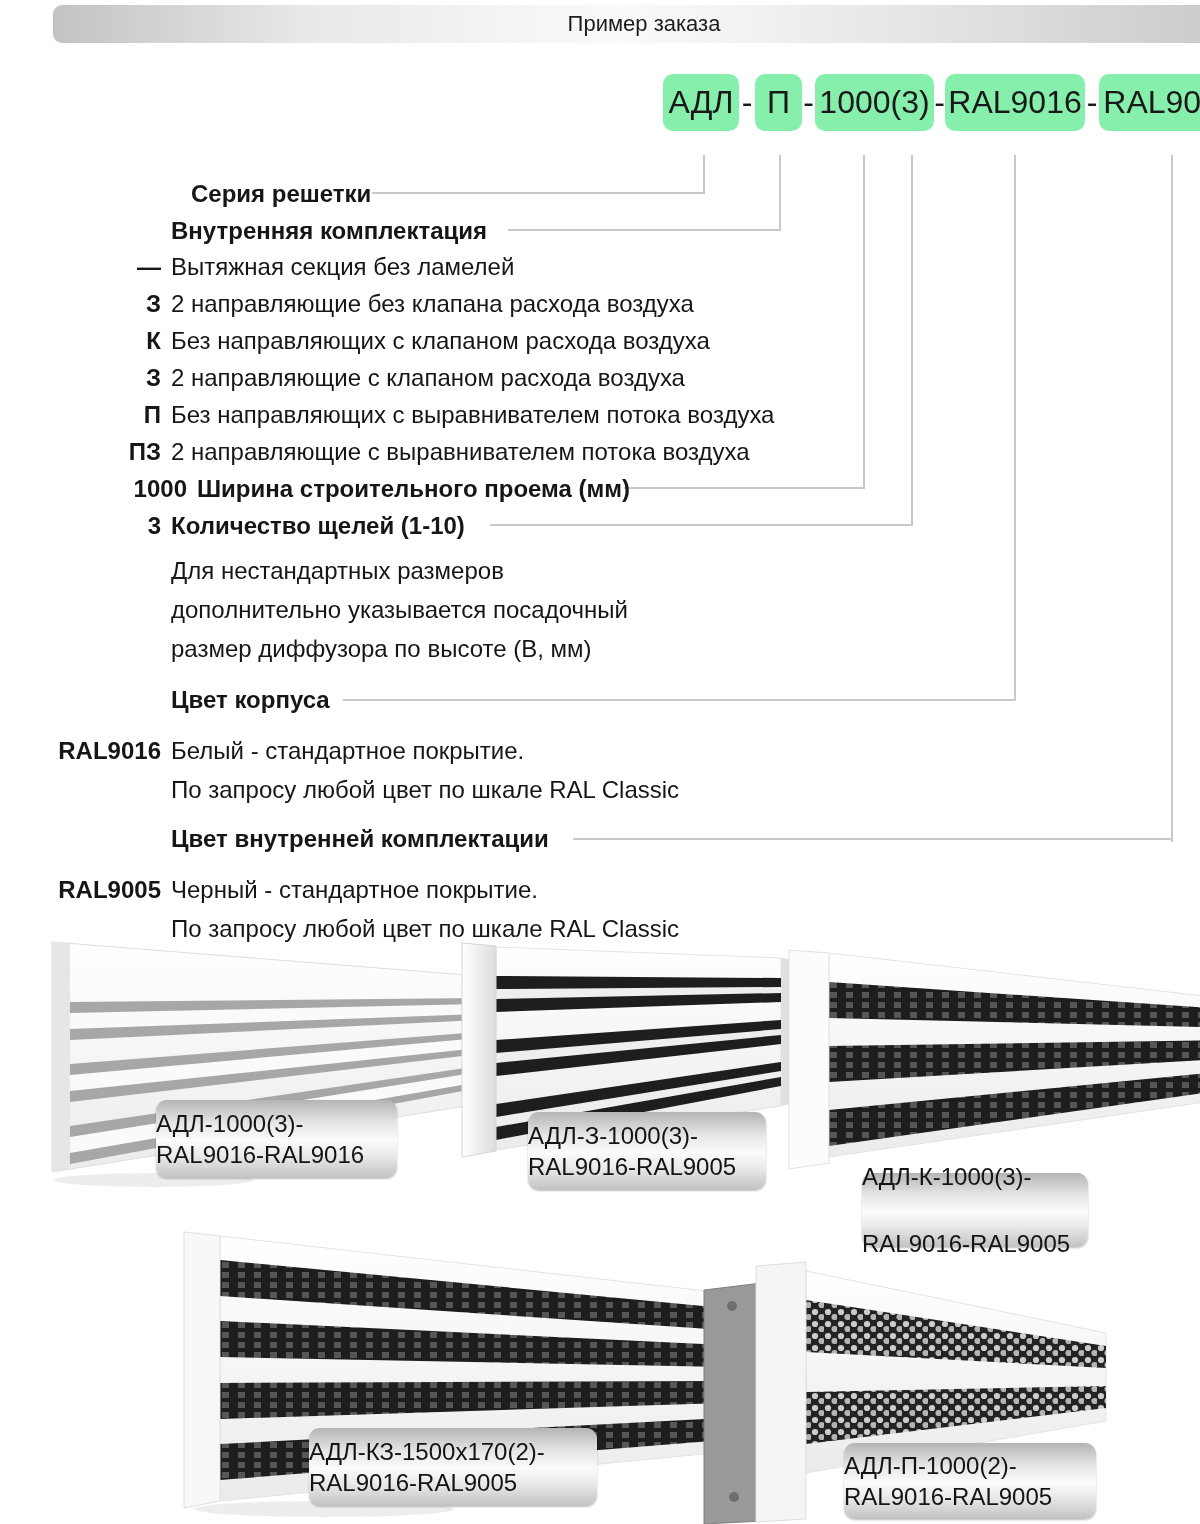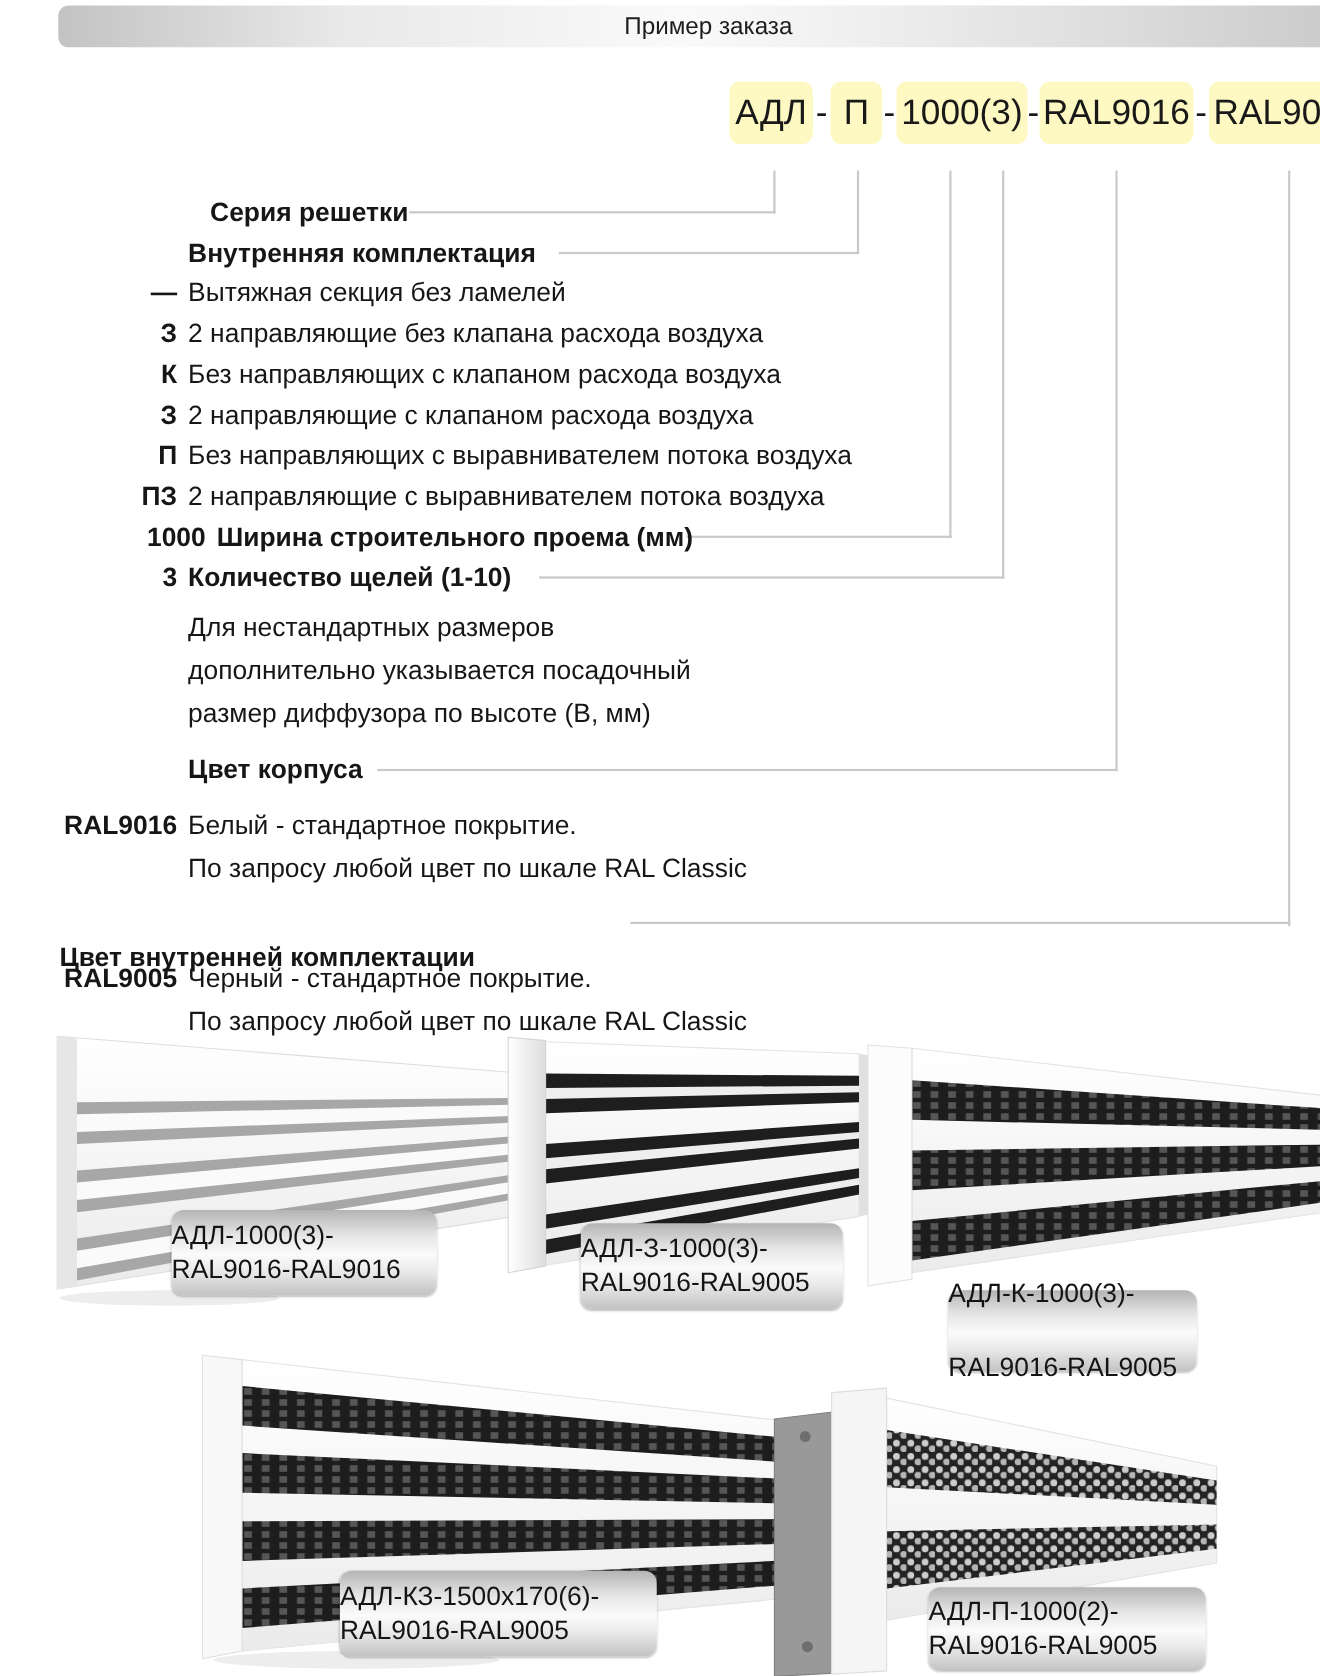--- a/index.html
+++ b/index.html
@@ -6,21 +6,21 @@
   .page{position:relative;width:1200px;height:1524px;overflow:hidden;background:#ffffff;
         font-family:"Liberation Sans",sans-serif;color:#161616;margin-left:44px;}
 
   
   .header-bar{position:absolute;left:9px;right:9px;top:5px;height:38px;border-radius:9px;
     background:linear-gradient(90deg,#c3c3c3 0%,#e9e9e9 22%,#fafafa 48%,#efefef 62%,#dcdcdc 82%,#c9c9c9 100%);
     display:flex;align-items:center;justify-content:center;}
   .header-bar .title{font-size:22px;color:#1c1c1c;}
 
   
-  .code-box{position:absolute;top:74px;height:57px;background:#fef9c3;border-radius:10px;
+  .code-box{position:absolute;top:74px;height:57px;background:#86efac;border-radius:10px;
     display:flex;align-items:center;justify-content:center;font-size:32px;color:#191919;}
   .code-dash{position:absolute;top:74px;height:57px;display:flex;align-items:center;justify-content:center;
     font-size:32px;color:#191919;}
 
   
   .vline{position:absolute;width:2px;background:#c9c9c9;}
   .hline{position:absolute;height:2px;background:#c9c9c9;}
 
   
   .lrow{position:absolute;left:0;display:flex;font-size:24px;line-height:30px;white-space:nowrap;}
@@ -121,21 +121,21 @@
   <div class="lrow hdr" style="top:685px;">
     <span class="key"></span>
     <span class="txt">Цвет корпуса</span>
   </div>
   <div class="lrow" style="top:736px;">
     <span class="key">RAL9016</span>
     <span class="txt">Белый - стандартное покрытие.</span>
   </div>
   <div class="note-line" style="top:775px;">По запросу любой цвет по шкале RAL Classic</div>
 
-  <div class="lrow hdr" style="top:856px;flex-direction:column;">
+  <div class="lrow hdr" style="top:824px;">
     <span class="key"></span>
     <span class="txt">Цвет внутренней комплектации</span>
   </div>
   <div class="lrow" style="top:875px;">
     <span class="key">RAL9005</span>
     <span class="txt">Черный - стандартное покрытие.</span>
   </div>
   <div class="note-line" style="top:914px;">По запросу любой цвет по шкале RAL Classic</div>
 
   <svg class="products-svg" viewBox="0 920 1200 604">
@@ -218,21 +218,21 @@
   </div>
   <div class="plabel" style="left:484px;top:1112px;width:238px;height:78px;">
     <div>АДЛ-З-1000(3)-</div>
     <div>RAL9016-RAL9005</div>
   </div>
   <div class="plabel" style="left:818px;top:1173px;width:226px;height:74px;gap:36px;">
     <div>АДЛ-К-1000(3)-</div>
     <div>RAL9016-RAL9005</div>
   </div>
   <div class="plabel" style="left:265px;top:1428px;width:288px;height:78px;">
-    <div>АДЛ-КЗ-1500х170(6)-</div>
+    <div>АДЛ-КЗ-1500х170(2)-</div>
     <div>RAL9016-RAL9005</div>
   </div>
   <div class="plabel" style="left:800px;top:1443px;width:252px;height:76px;">
     <div>АДЛ-П-1000(2)-</div>
     <div>RAL9016-RAL9005</div>
   </div>
 
 </div>
 
 </body></html>

